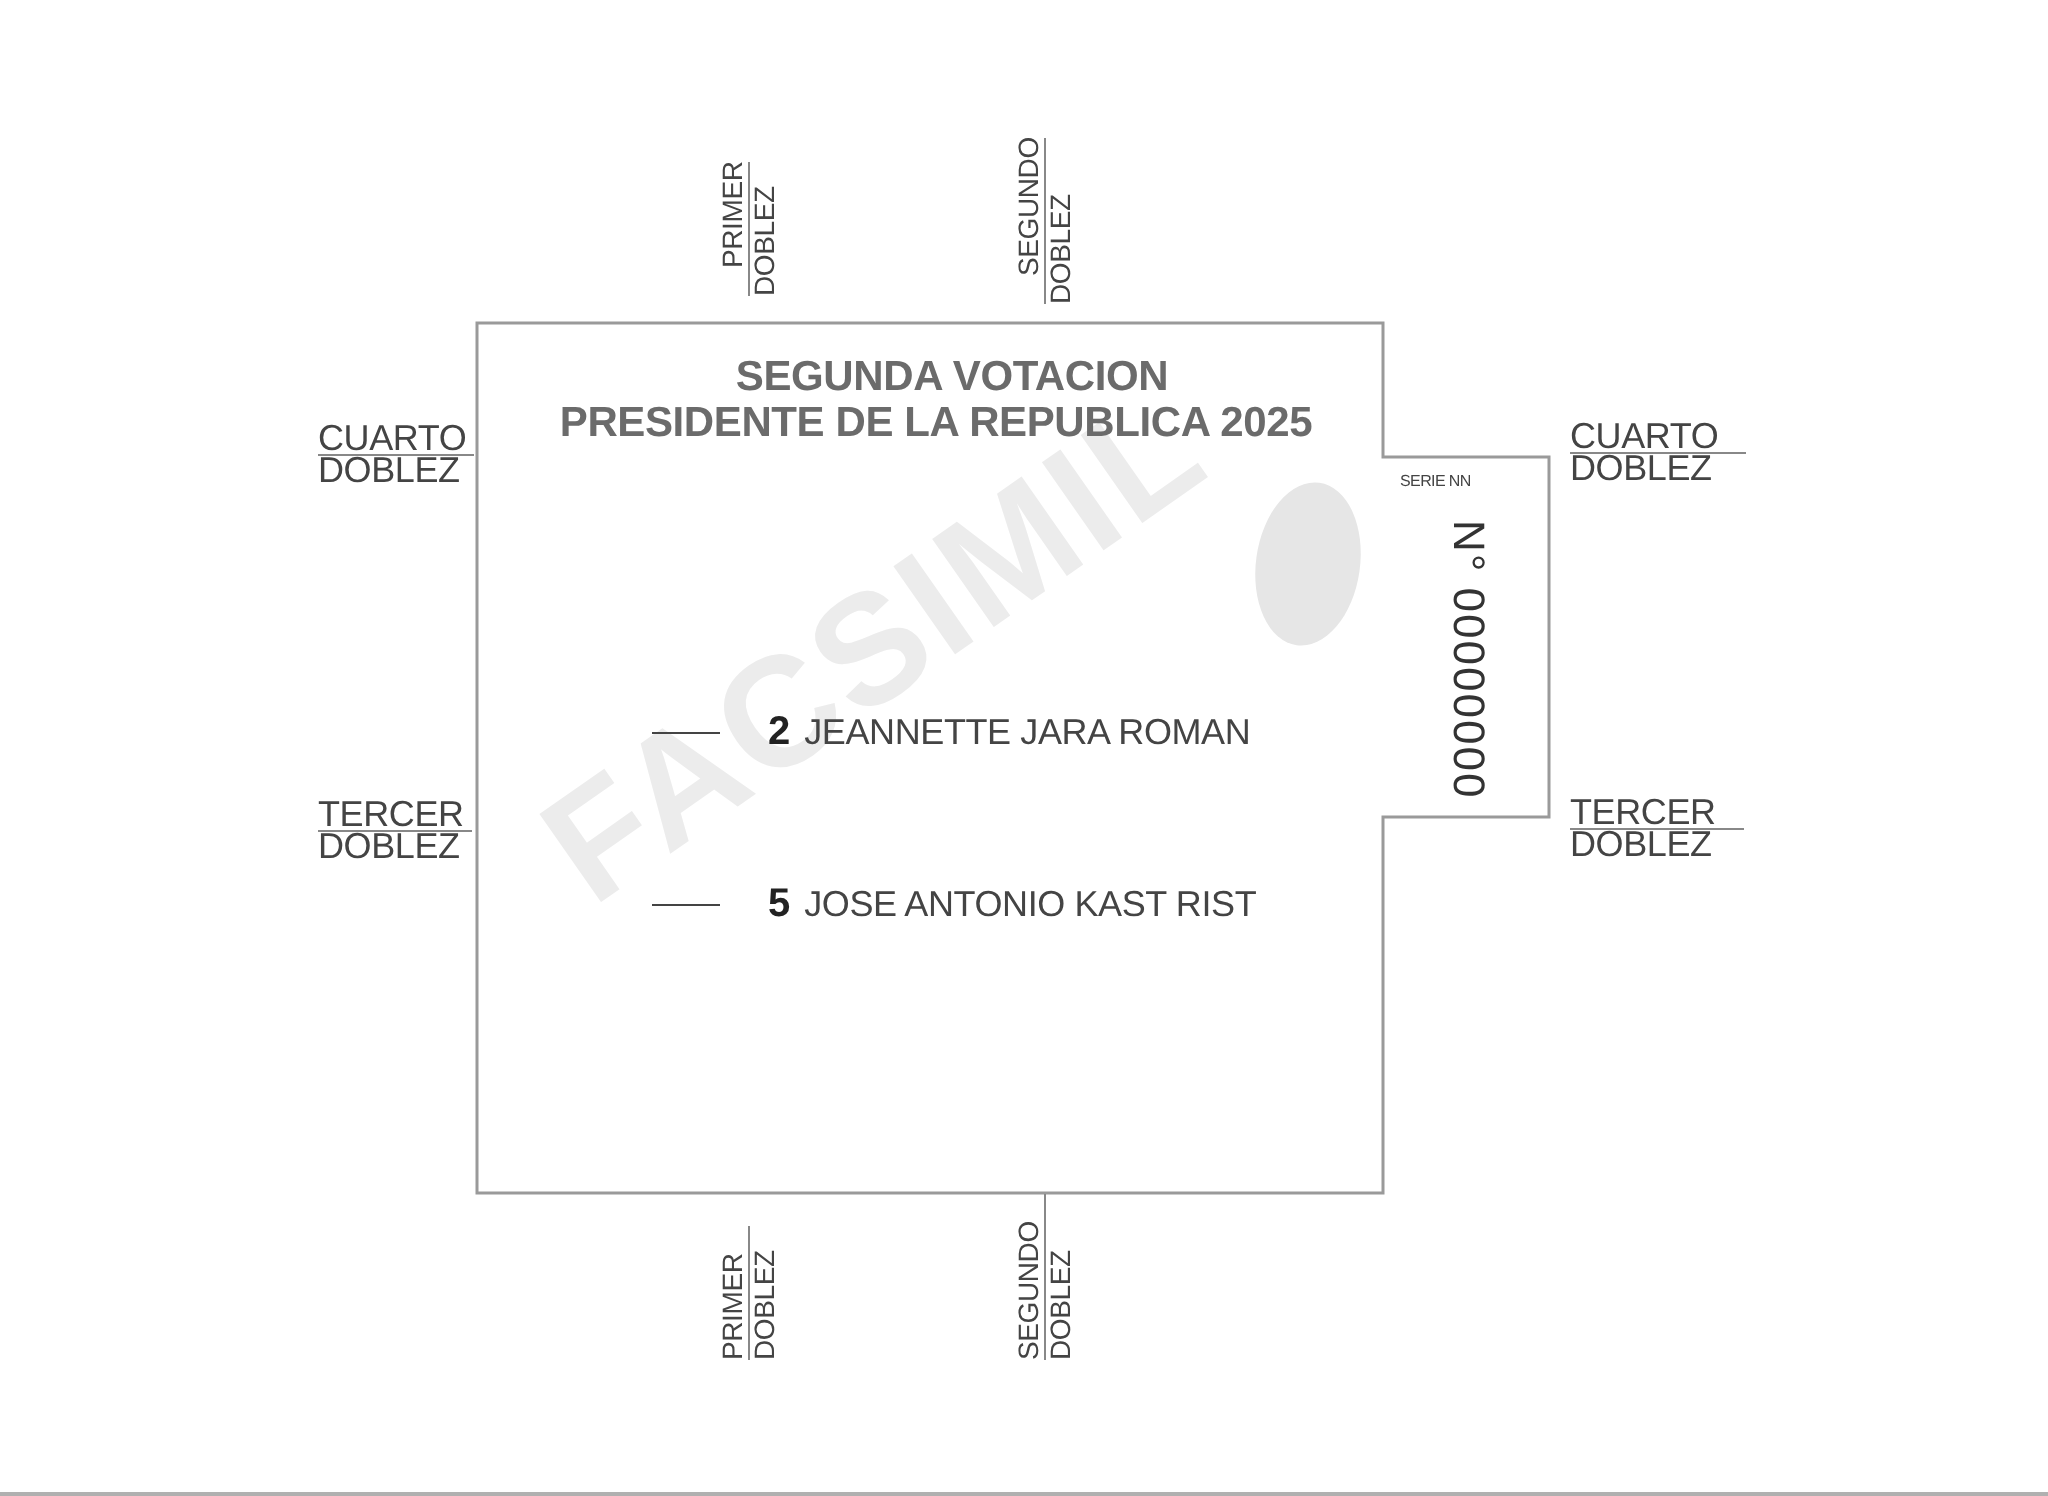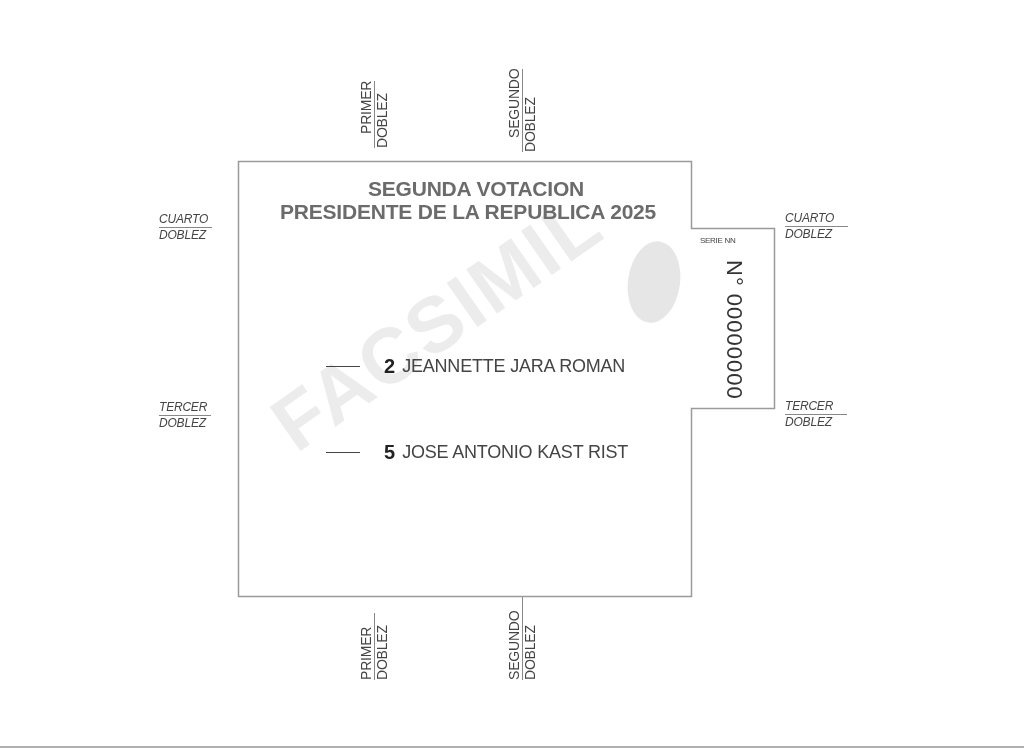--- a/index.html
+++ b/index.html
@@ -115,25 +115,24 @@
       font-size: 22px;
       color: #333;
       white-space: nowrap;
       letter-spacing: 1px;
       z-index: 1;
     }
 
     
     .fold-h {
       position: absolute;
-      font-size: 12px;
+      font-size: 18px;
       line-height: 15px;
       color: #444;
       letter-spacing: -0.2px;
-      font-style: italic;
     }
     .fold-h .w1 {
       display: block;
       border-bottom: 1px solid #888;
       padding-right: 4px;
     }
     .fold-h.right .w1 { padding-right: 14px; }
     .fold-h .w2 { display: block; }
 
     .fold-v {

